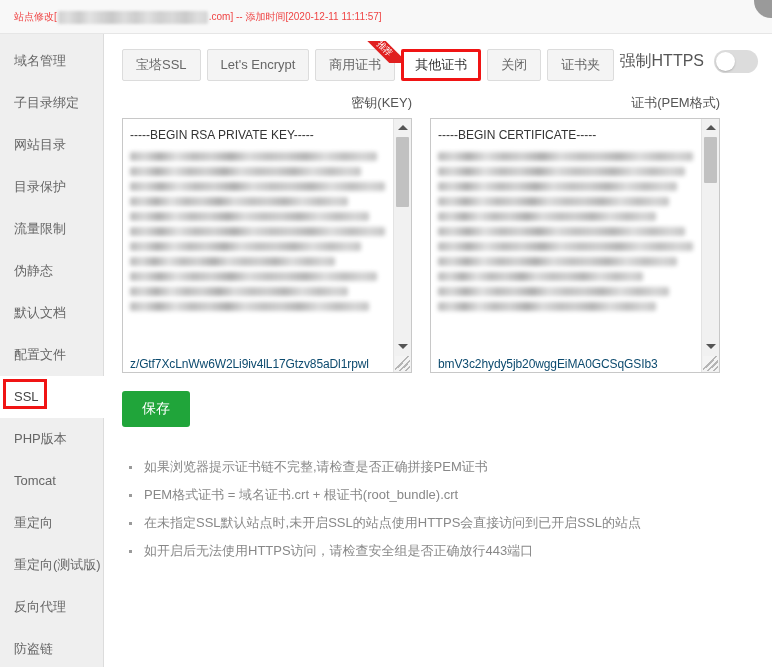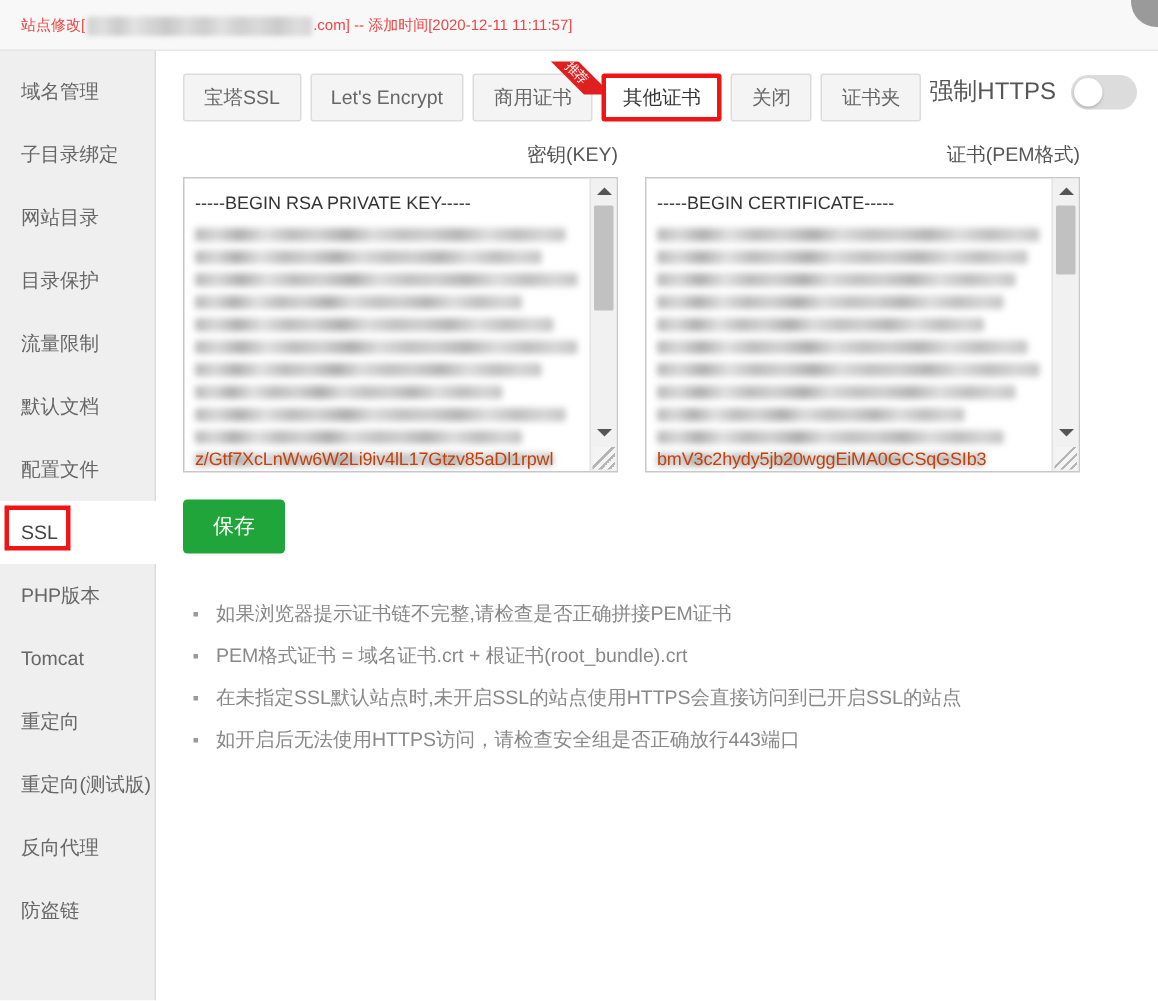--- a/index.html
+++ b/index.html
@@ -226,21 +226,21 @@
   .editor { width: 290px; }
   .ed-label {
     font-size: 13px;
     color: #555;
     margin-bottom: 6px;
     text-align: right;
   }
   .ta {
     position: relative;
     width: 290px;
-    height: 197px;
+    height: 255px;
     border: 1px solid #c8c8c8;
     background: #fff;
     box-sizing: border-box;
     overflow: hidden;
     font-family: "Liberation Sans", "DejaVu Sans", sans-serif;
   }
   .ta-inner {
     position: absolute;
     left: 0; top: 0; right: 18px; bottom: 0;
     padding: 6px 0 0 7px;
@@ -268,21 +268,21 @@
   .ta-line.blur.w2 { width: 88%; }
   .ta-line.blur.w3 { width: 97%; }
   .ta-line.blur.w4 { width: 83%; }
   .ta-line.blur.w5 { width: 91%; }
   .ta-line.blur.w6 { width: 78%; }
   .ta-bottomline {
     position: absolute;
     left: 7px;
     bottom: 1px;
     font-size: 12px;
-    color: #c2410c;
+    color: #0c4a6e;
     white-space: nowrap;
     letter-spacing: -0.1px;
   }
   
   .sb {
     position: absolute;
     top: 0; right: 0; bottom: 0;
     width: 17px;
     background: #f1f1f1;
     border-left: 1px solid #e3e3e3;
@@ -380,20 +380,21 @@
 </div>
 
 <div class="wrap">
 
   <div class="sidebar" id="sidebar">
       <div class="side-item"><span>域名管理</span></div>
       <div class="side-item"><span>子目录绑定</span></div>
       <div class="side-item"><span>网站目录</span></div>
       <div class="side-item"><span>目录保护</span></div>
       <div class="side-item"><span>流量限制</span></div>
+      <div class="side-item"><span>伪静态</span></div>
       <div class="side-item"><span>默认文档</span></div>
       <div class="side-item"><span>配置文件</span></div>
       <div class="side-item active"><span>SSL</span></div>
       <div class="side-item"><span>PHP版本</span></div>
       <div class="side-item"><span>Tomcat</span></div>
       <div class="side-item"><span>重定向</span></div>
       <div class="side-item"><span>重定向(测试版)</span></div>
       <div class="side-item"><span>反向代理</span></div>
       <div class="side-item"><span>防盗链</span></div>
     </div>

